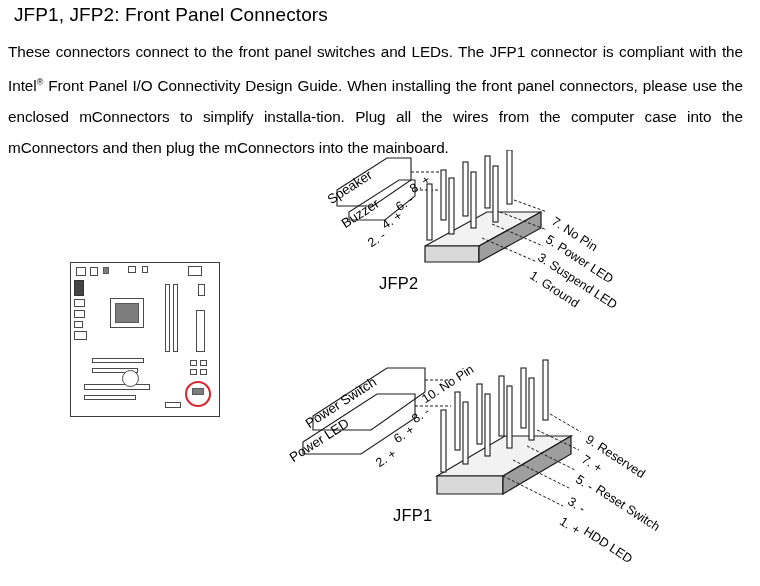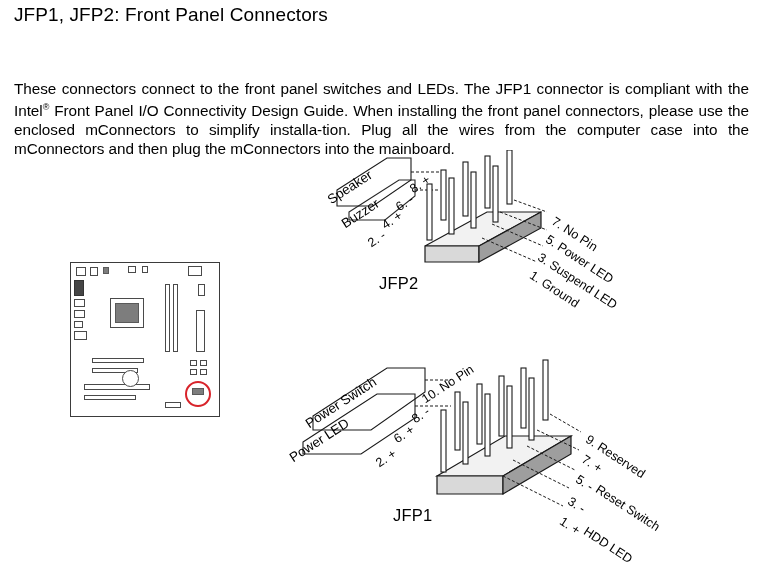--- a/index.html
+++ b/index.html
@@ -24,28 +24,27 @@
   .heading {
     position: absolute;
     left: 14px;
     top: 4px;
     font-size: 19px;
     font-weight: normal;
     letter-spacing: 0.1px;
   }
   .body-text {
     position: absolute;
-    left: 14px;
+    left: 8px;
     top: 36px;
     width: 735px;
     font-size: 15.3px;
-    line-height: 19px;
+    line-height: 31px;
     text-align: justify;
     letter-spacing: -0.05px;
-    margin-top: 43px;
   }
   .body-text sup {
     font-size: 9px;
     vertical-align: super;
   }
 
   
   .mb-wrap {
     position: absolute;
     left: 70px;

